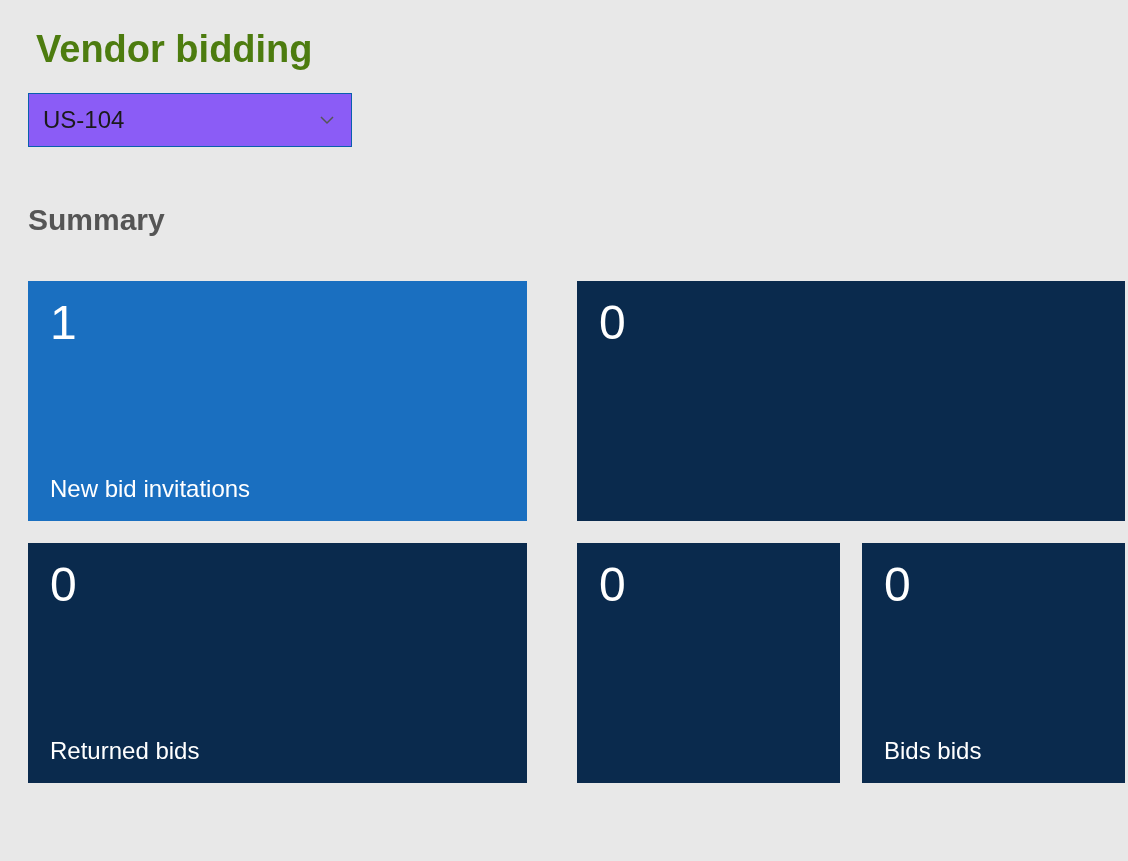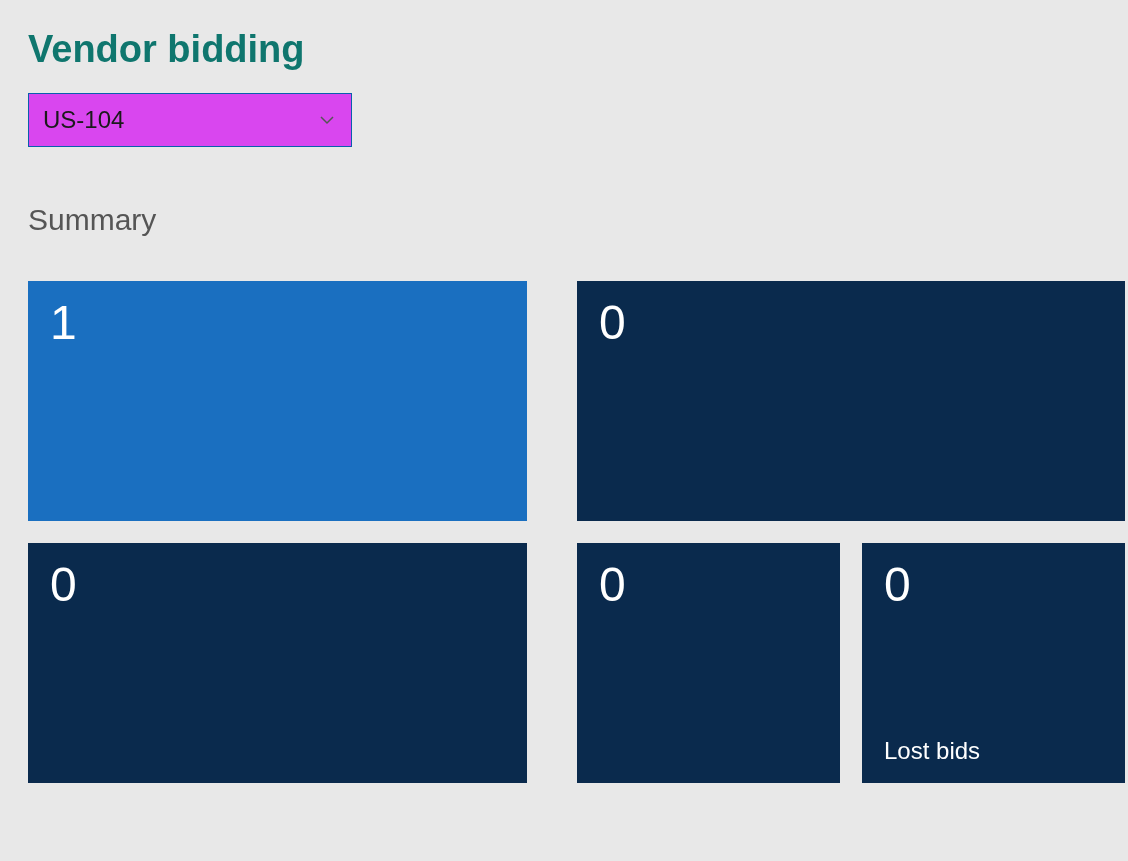--- a/index.html
+++ b/index.html
@@ -10,50 +10,51 @@
     body {
       font-family: 'Segoe UI', Tahoma, Geneva, Verdana, sans-serif;
       background-color: #e8e8e8;
       padding: 28px;
       width: 1128px;
       height: 861px;
     }
     .page-title {
       font-size: 38px;
       font-weight: 700;
-      color: #0f766e;
+      color: #4d7c0f;
       margin-bottom: 22px;
+      margin-left: 8px;
     }
     .dropdown {
       display: flex;
       align-items: center;
       justify-content: space-between;
       width: 324px;
       height: 54px;
-      background-color: #d946ef;
+      background-color: #8b5cf6;
       border: 1px solid #0a5fad;
       padding: 0 14px;
       cursor: pointer;
       margin-bottom: 56px;
     }
     .dropdown-value {
       font-size: 24px;
       color: #1a1a1a;
       font-weight: 400;
     }
     .dropdown-chevron {
       width: 20px;
       height: 20px;
       display: flex;
       align-items: center;
       justify-content: center;
     }
     .section-heading {
       font-size: 30px;
-      font-weight: 400;
+      font-weight: 700;
       color: #555555;
       margin-bottom: 44px;
     }
     .tiles-grid {
       display: grid;
       grid-template-columns: 499px 548px;
       grid-template-rows: 240px 240px;
       gap: 22px 50px;
     }
     .tile {
@@ -99,34 +100,36 @@
     </svg>
   </span>
 </div>
 
 <h2 class="section-heading">Summary</h2>
 
 <div class="tiles-grid">
 
   <div class="tile tile-blue">
     <div class="tile-count">1</div>
+    <div class="tile-label">New bid invitations</div>
   </div>
 
   <div class="tile tile-navy">
     <div class="tile-count">0</div>
   </div>
 
   <div class="tile tile-navy">
     <div class="tile-count">0</div>
+    <div class="tile-label">Returned bids</div>
   </div>
 
   <div class="right-split">
     <div class="tile tile-navy">
       <div class="tile-count">0</div>
     </div>
 
     <div class="tile tile-navy">
       <div class="tile-count">0</div>
-      <div class="tile-label">Lost bids</div>
+      <div class="tile-label">Bids bids</div>
     </div>
   </div>
 
 </div>
 
 </body></html>

